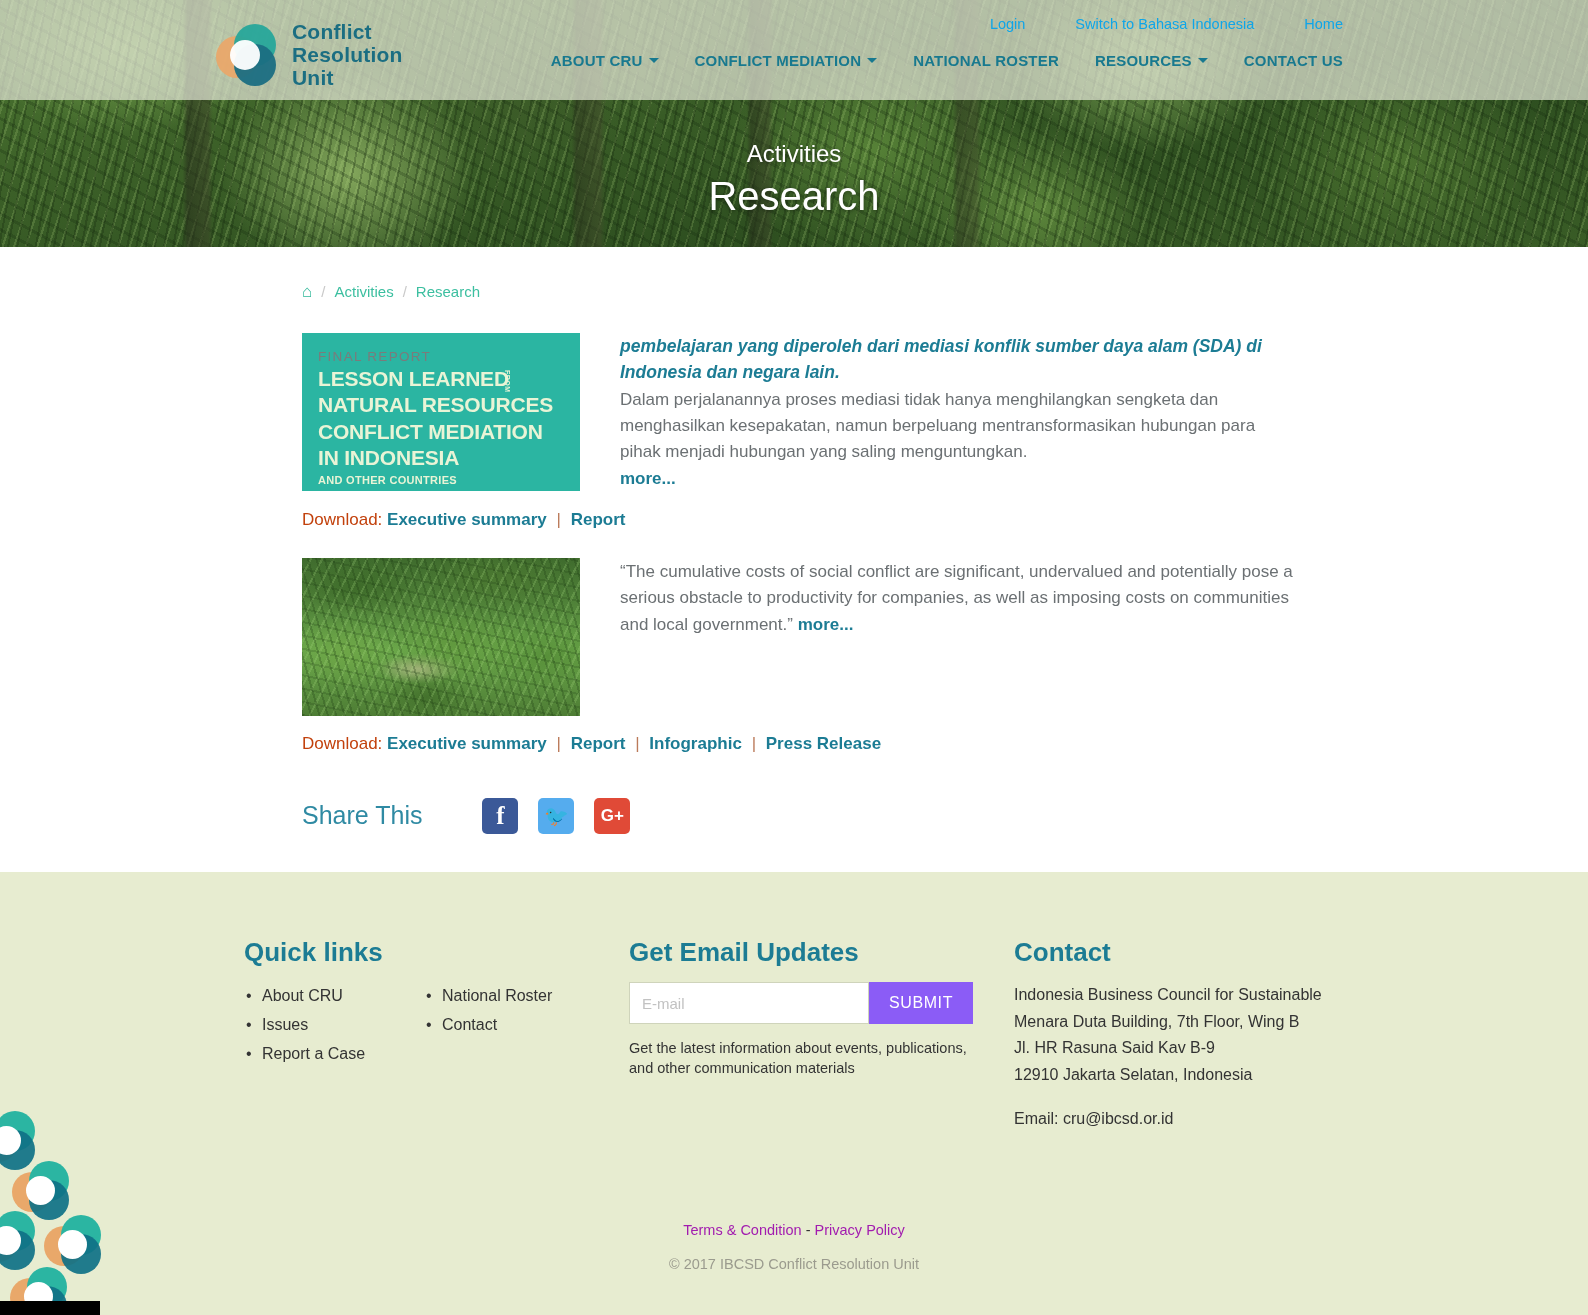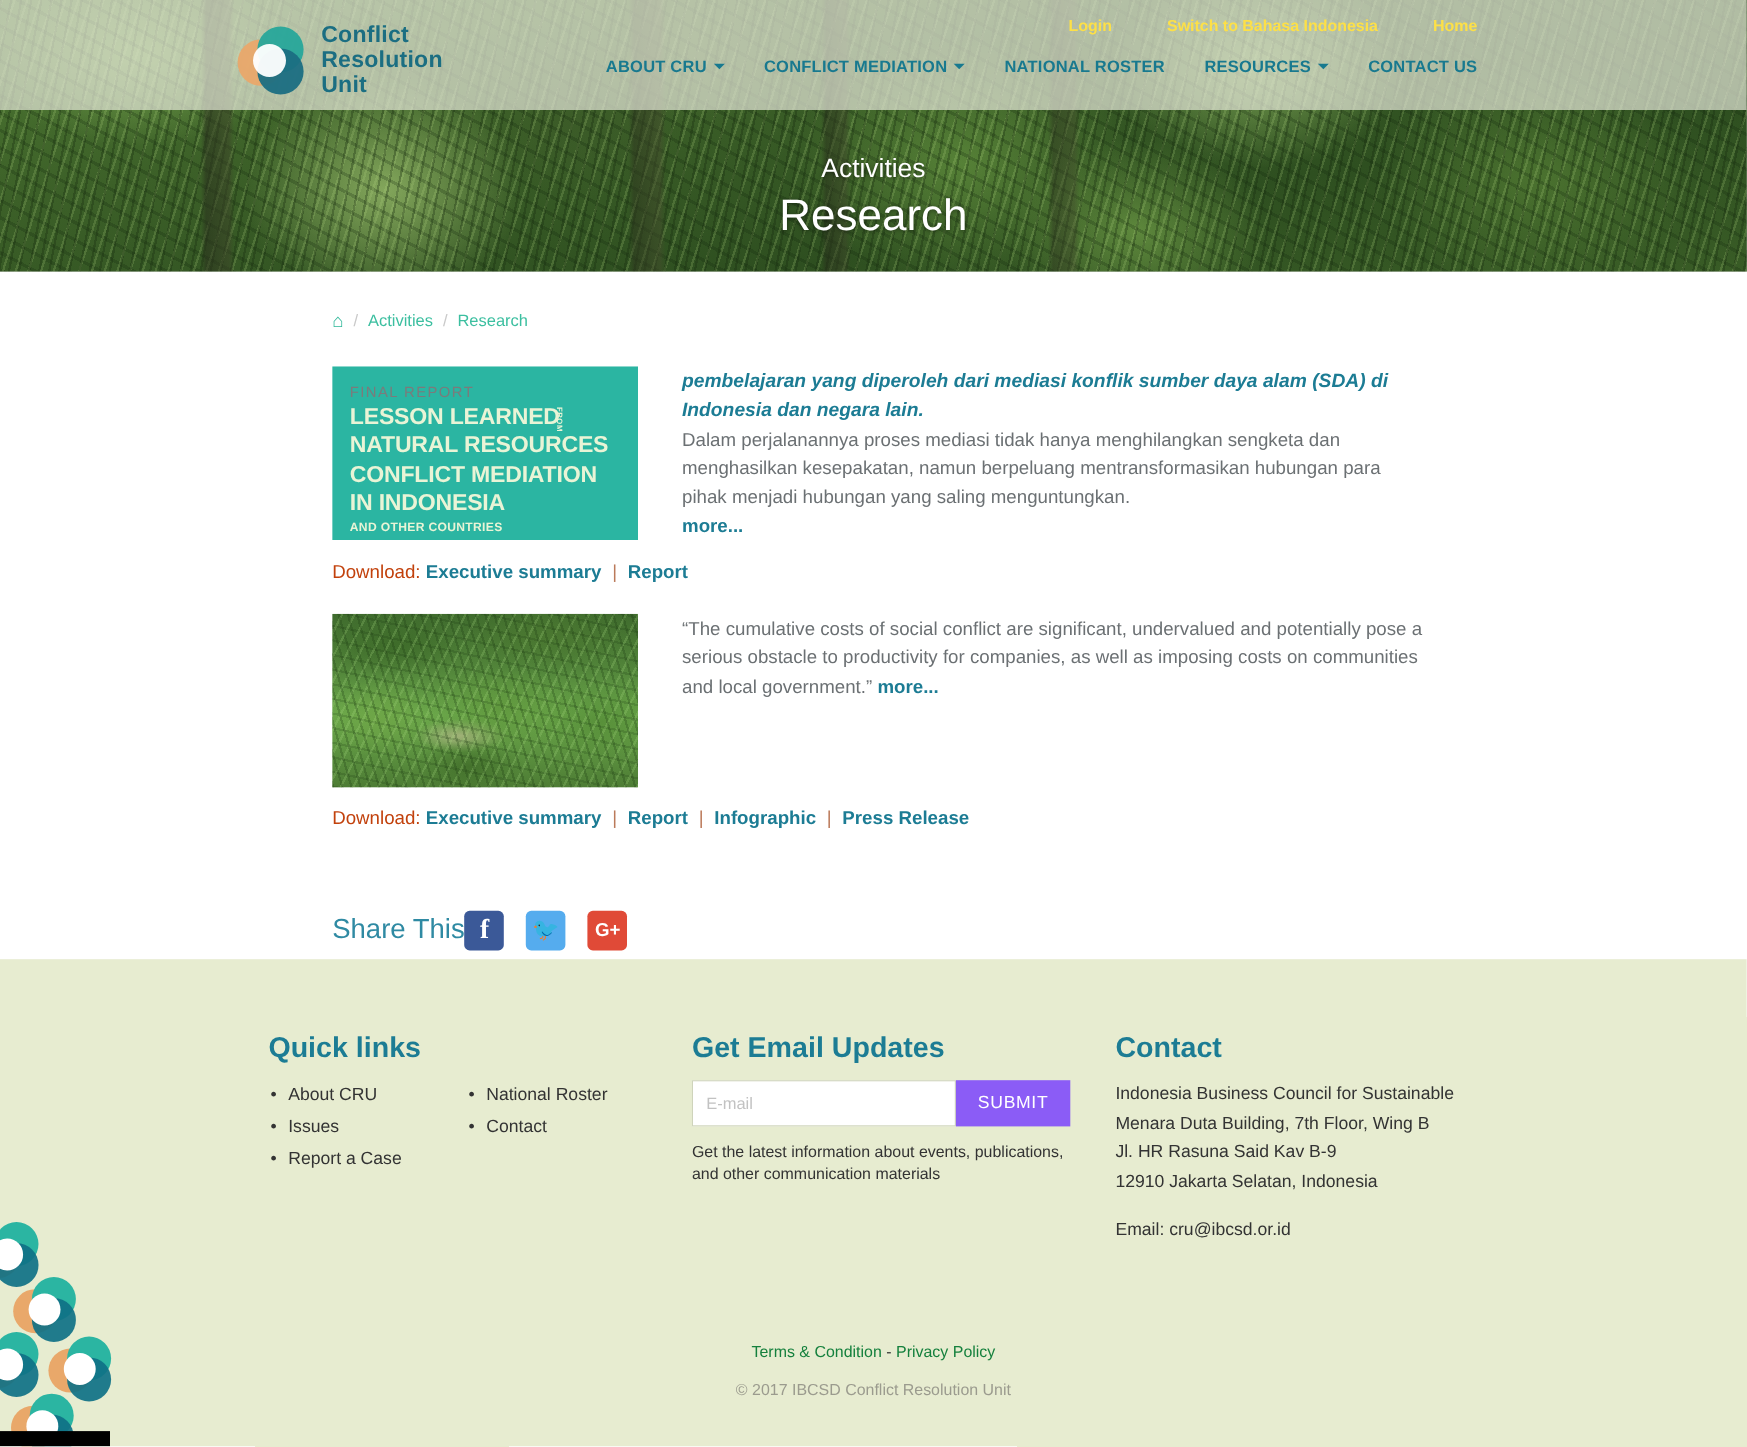--- a/index.html
+++ b/index.html
@@ -89,21 +89,21 @@
 
   
   .util-nav {
     position: absolute;
     top: 16px; right: 245px;
     z-index: 5;
     display: flex;
     gap: 50px;
     font-size: 14.5px;
   }
-  .util-nav a { color: #fde047; text-decoration: none; font-weight: bold; }
+  .util-nav a { color: #0ea5e9; text-decoration: none; }
 
   
   .main-nav {
     position: absolute;
     top: 52px; right: 245px;
     z-index: 5;
     display: flex;
     gap: 36px;
     font-size: 15px;
     font-weight: 600;
@@ -270,22 +270,23 @@
     text-decoration: none;
     text-align: center;
   }
   .download-row .pipe { color: #bb7a5a; padding: 0 5px; }
 
   .article2-wrap { margin-top: 28px; }
 
   .share {
     display: flex;
     align-items: center;
+    gap: 60px;
     padding-left: 8px;
-    margin-top: 74px;
+    margin-top: 44px;
   }
   .share-label { color: #2f8aa3; font-size: 25px; }
   .share-icons { display: flex; gap: 20px; }
   .sico {
     width: 36px; height: 36px;
     border-radius: 5px;
     display: flex;
     align-items: center;
     justify-content: center;
     color: #fff;
@@ -381,21 +382,21 @@
   .contact-email { margin-top: 18px; }
 
   .footer-bottom {
     position: absolute;
     bottom: 40px;
     left: 0; right: 0;
     text-align: center;
     z-index: 2;
   }
   .fb-terms { font-size: 14.5px; color: #333; }
-  .fb-terms a { color: #15803d; text-decoration: none; }
+  .fb-terms a { color: #a21caf; text-decoration: none; }
   .fb-copy {
     margin-top: 16px;
     font-size: 14.5px;
     color: #9b9b8e;
     line-height: 1.45;
   }
 
   
   .deco { position: absolute; left: 0; bottom: 0; width: 130px; height: 210px; z-index: 1; }
   .dgrp { position: absolute; width: 62px; height: 62px; }

